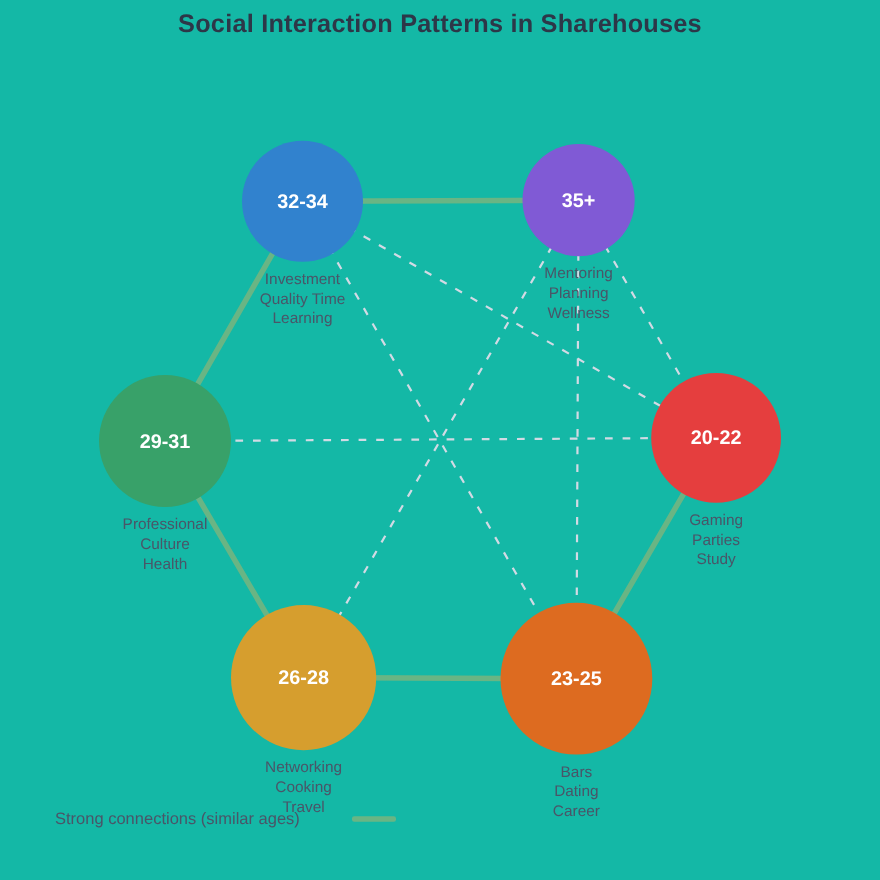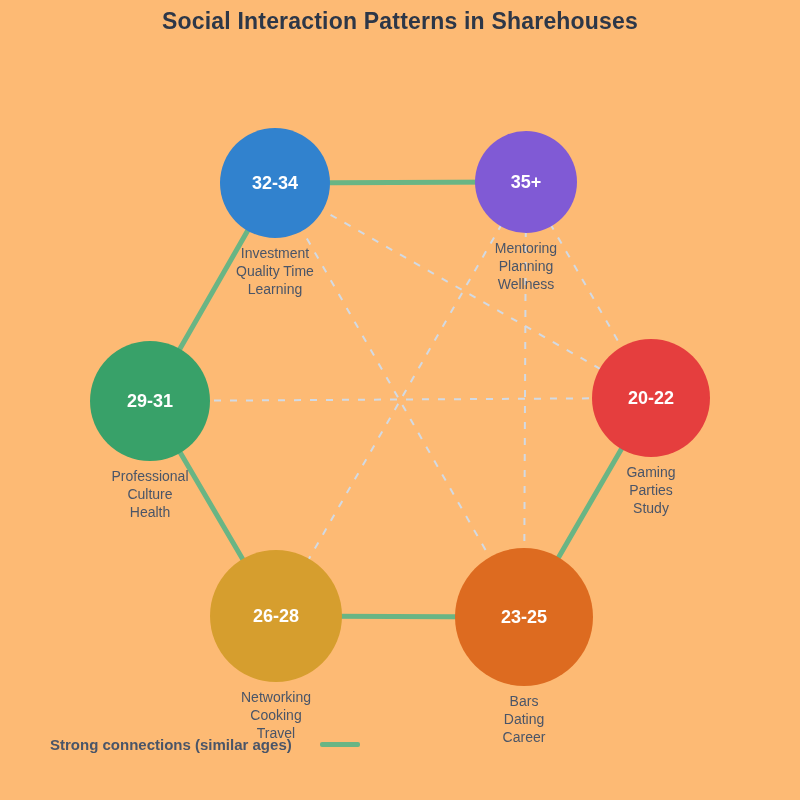--- a/index.html
+++ b/index.html
@@ -50,21 +50,21 @@
   }
   .legend-swatch-weak{
     position:absolute;
     left:230px;top:10px;
     width:38px;height:0;
   }
 </style>
 </head>
 <body>
 
-<div id="stage" style="background: #fdba74;">
+<div id="stage" style="background: #14b8a6;">
   <h1 id="page-title" style="color: rgb(45, 55, 72);">Social Interaction Patterns in Sharehouses</h1>
 
   <svg id="graph" width="800" height="800">
       <line x1="150" y1="401" x2="651" y2="398" stroke="#d2dae4" stroke-width="2" stroke-dasharray="7 9"></line>
       <line x1="275" y1="183" x2="524" y2="617" stroke="#d2dae4" stroke-width="2" stroke-dasharray="7 9"></line>
       <line x1="526" y1="182" x2="276" y2="616" stroke="#d2dae4" stroke-width="2" stroke-dasharray="7 9"></line>
       <line x1="526" y1="182" x2="524" y2="617" stroke="#d2dae4" stroke-width="2" stroke-dasharray="7 9"></line>
       <line x1="526" y1="182" x2="651" y2="398" stroke="#d2dae4" stroke-width="2" stroke-dasharray="7 9"></line>
       <line x1="275" y1="183" x2="651" y2="398" stroke="#d2dae4" stroke-width="2" stroke-dasharray="7 9"></line>
       <line x1="275" y1="183" x2="526" y2="182" stroke="#69b584" stroke-width="5" stroke-linecap="round"></line>
@@ -97,19 +97,19 @@
       <text x="275" y="258" class="activity-label">Investment</text>
       <text x="275" y="276" class="activity-label">Quality Time</text>
       <text x="275" y="294" class="activity-label">Learning</text>
       <circle cx="526" cy="182" r="51" fill="#805ad5"></circle>
       <text x="526" y="188" class="node-label">35+</text>
       <text x="526" y="253" class="activity-label">Mentoring</text>
       <text x="526" y="271" class="activity-label">Planning</text>
       <text x="526" y="289" class="activity-label">Wellness</text>
     </svg>
 
-  <div id="legend" style="color: rgb(74, 85, 104); font-weight: bold;">
+  <div id="legend" style="color: rgb(74, 85, 104);">
     <div class="legend-row">
       <span>Strong connections (similar ages)</span>
       <span class="legend-swatch-strong" style="background: rgb(105, 181, 132);"></span>
     </div>
   </div>
 </div>
 
 </body></html>

